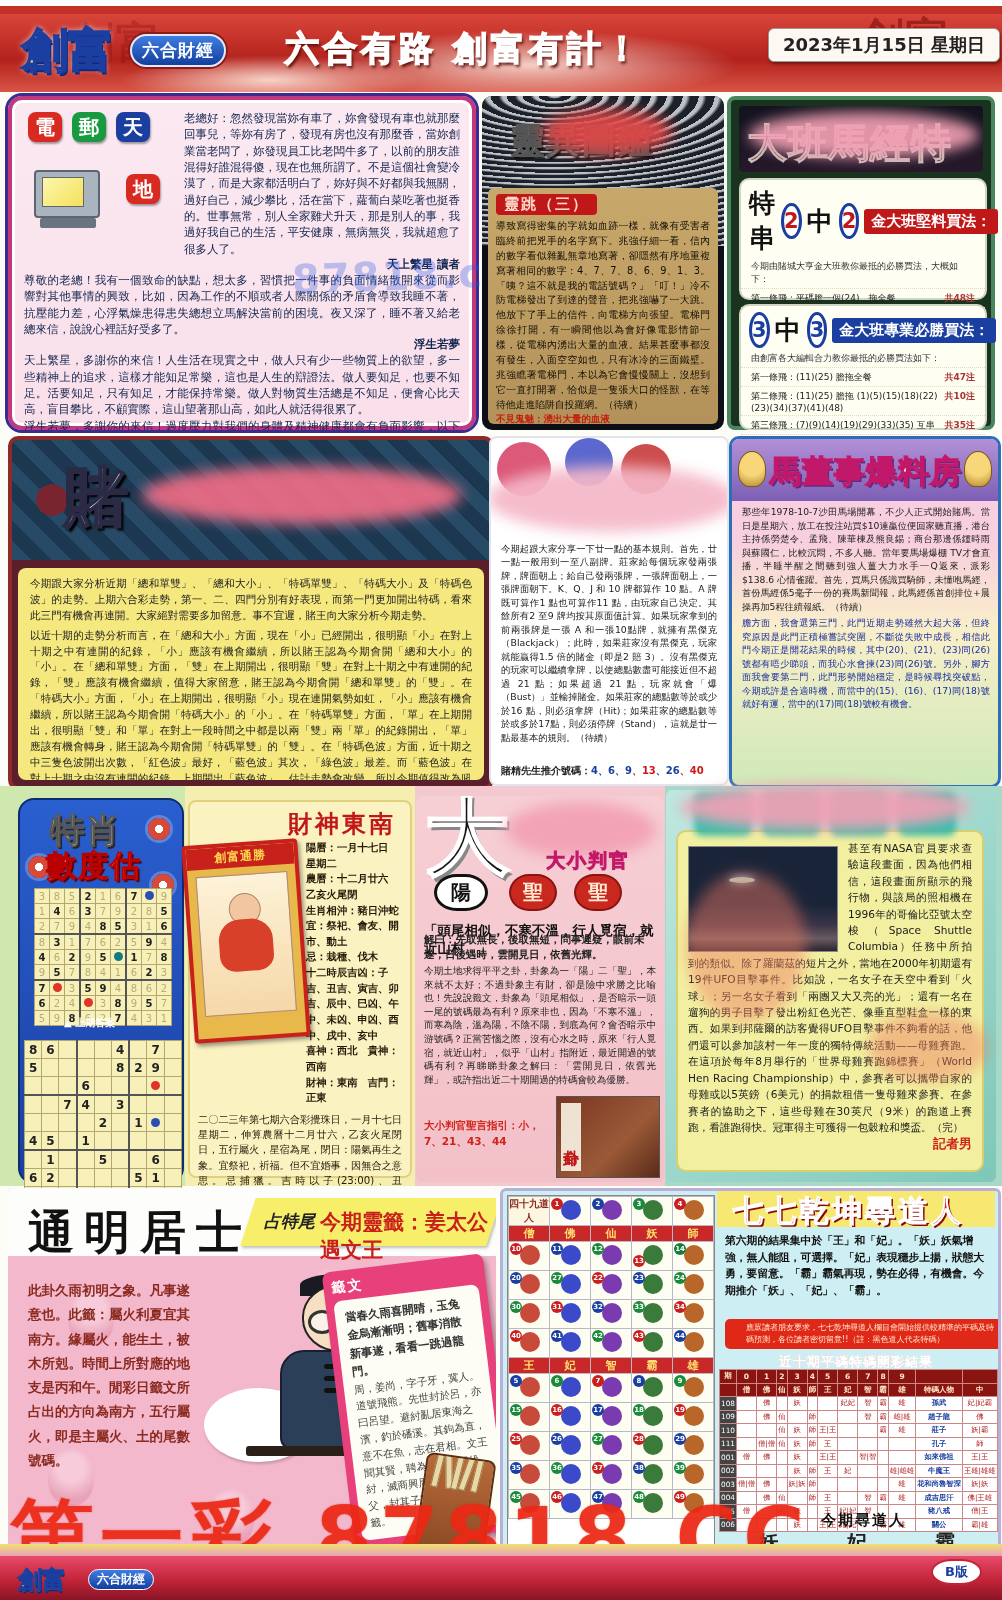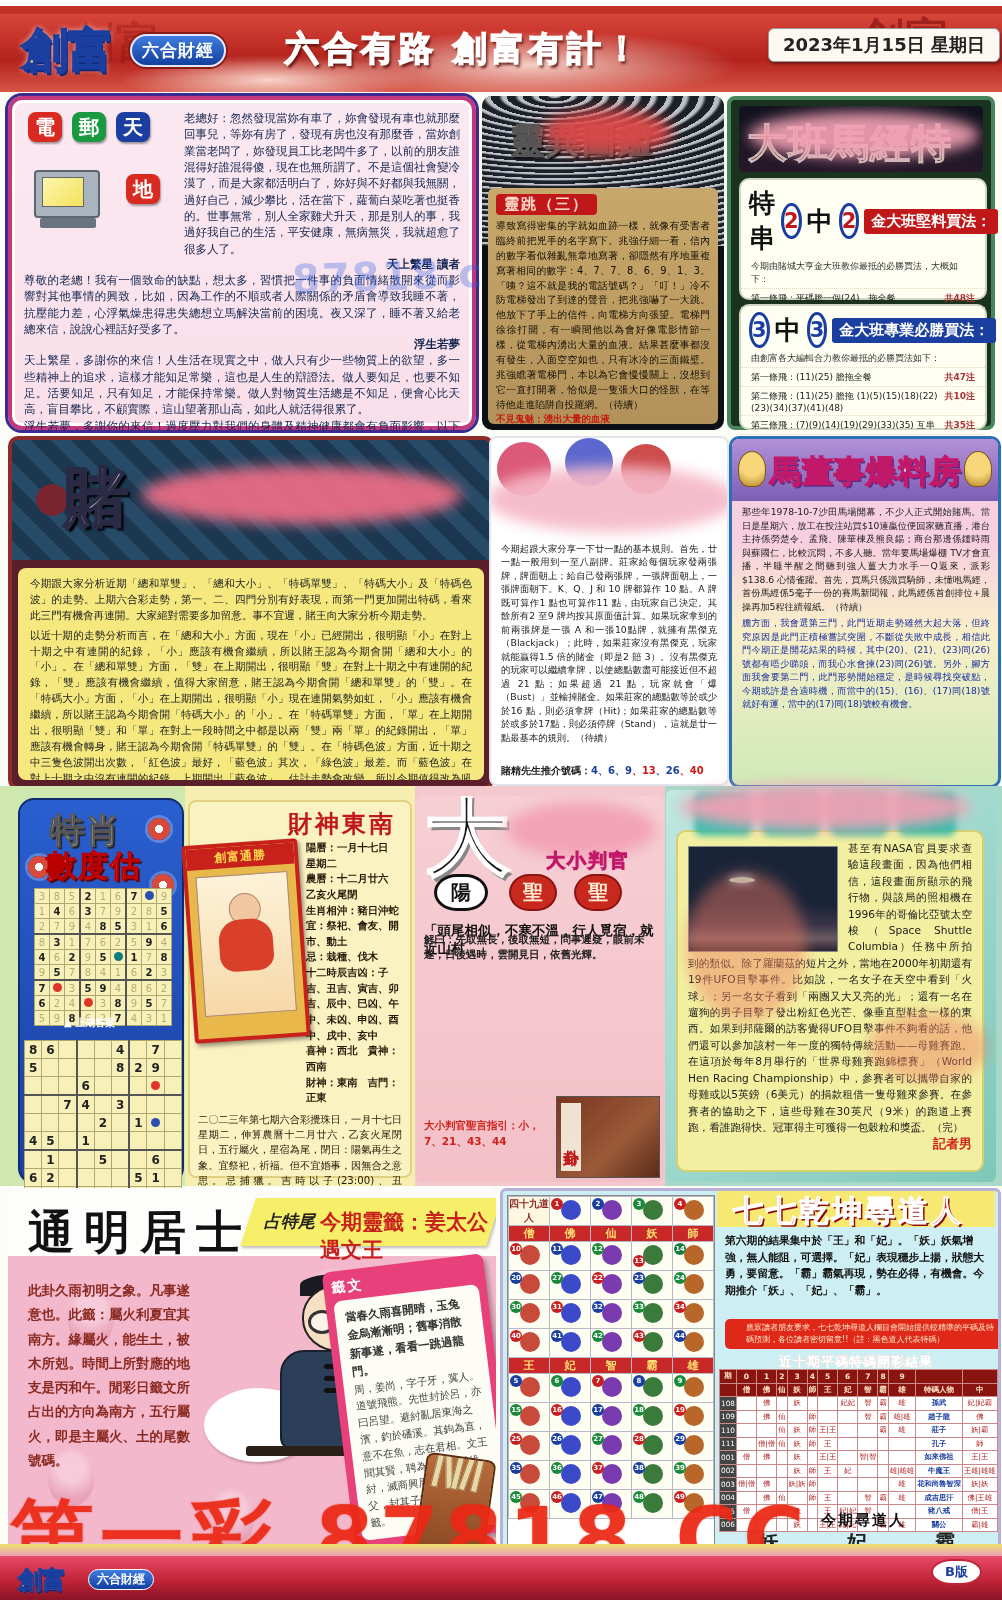--- a/index.html
+++ b/index.html
@@ -564,20 +564,21 @@
     <span class="abs jd-big" style="left:8px;top:2px;">大</span>
     <div class="blob" style="left:90px;top:6px;width:150px;height:56px;"></div>
     <span class="abs jd-sub" style="left:130px;top:52px;">大小判官</span>
     <div class="abs" style="left:18px;top:78px;">
       <span class="oval yang">陽</span>
       <span class="oval sheng" style="margin-left:16px;">聖</span>
       <span class="oval sheng" style="margin-left:12px;">聖</span>
     </div>
     <div class="abs jd-quote" style="left:8px;top:126px;width:232px;">「頭尾相似，不寒不溫，行人覓宿，就近山村。」</div>
     <div class="abs jd-jie" style="left:8px;top:136px;width:232px;">解曰：先取無長，後取無短，問事遲疑，眼前未遂，日後遇時，雲開見日，依舊光輝。</div>
+    <div class="abs jd-body" style="left:8px;top:168px;width:232px;height:150px;overflow:hidden;">今期土地求得平平之卦，卦象為一「陽」二「聖」，本來就不太好；不過卦象主有財，卻是險中求勝之比喻也！先說說籤文，卦象為「頭尾相似」，是否暗示一頭一尾的號碼最為有利？原來非也，因為「不寒不溫」，而寒為陰，溫為陽，不陰不陽，到底為何？會否暗示中游號碼？正當苦惱之際，沒有心水之時，原來「行人覓宿，就近山村」，似乎「山村」指附近，最近開過的號碼有利？再睇睇卦象之解曰：「雲開見日，依舊光輝」，或許指出近二十期開過的特碼會較為優勝。</div>
     <div class="abs jd-tip" style="left:8px;top:322px;width:130px;">大小判官聖言指引：小，7、21、43、44</div>
     <div class="jd-photo" style="left:140px;top:300px;width:102px;height:80px;">
       <div class="tag">卦命</div>
     </div>
   </div>
 
   <div class="panel ufo-outer" style="left:666px;top:790px;width:330px;height:392px;">
     <div class="ufo-box" style="left:10px;top:40px;width:308px;height:342px;padding:8px 10px;box-sizing:border-box;">
       <div class="ufo-photo">
           <i></i>

